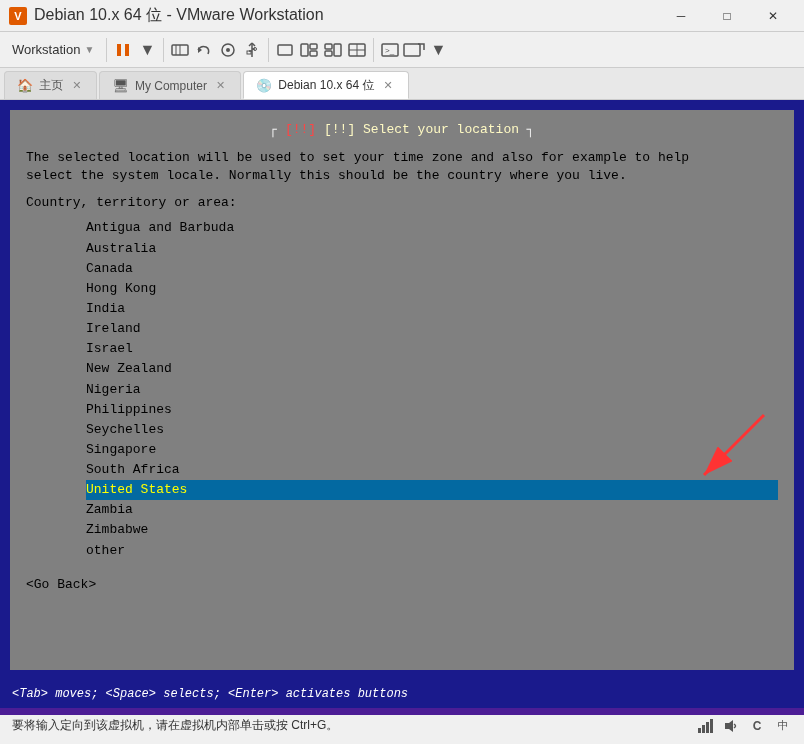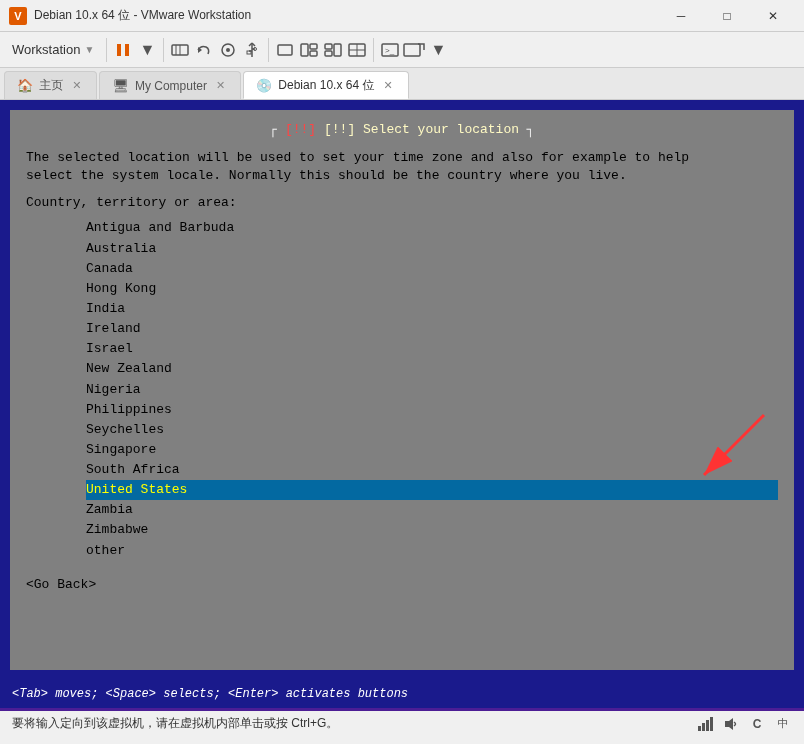--- a/index.html
+++ b/index.html
@@ -24,21 +24,21 @@
     }
     #titlebar .app-icon {
       width: 20px;
       height: 20px;
       margin-right: 6px;
       display: flex;
       align-items: center;
       justify-content: center;
     }
     #titlebar .title-text {
-      font-size: 12px;
+      font-size: 16px;
       color: #333;
       flex: 1;
     }
     .titlebar-controls {
       display: flex;
       gap: 0;
     }
     .titlebar-btn {
       width: 46px;
       height: 32px;
@@ -205,21 +205,21 @@
 
     
     #infobar {
       height: 28px;
       background: #f0f0f0;
       display: flex;
       align-items: center;
       padding: 0 12px;
       font-size: 12px;
       color: #333;
-      border-top: 3px solid #4c1d95;
+      border-top: 7px solid #4c1d95;
       gap: 8px;
     }
     .infobar-right {
       margin-left: auto;
       display: flex;
       align-items: center;
       gap: 8px;
     }
     .sys-icon {
       width: 18px;

